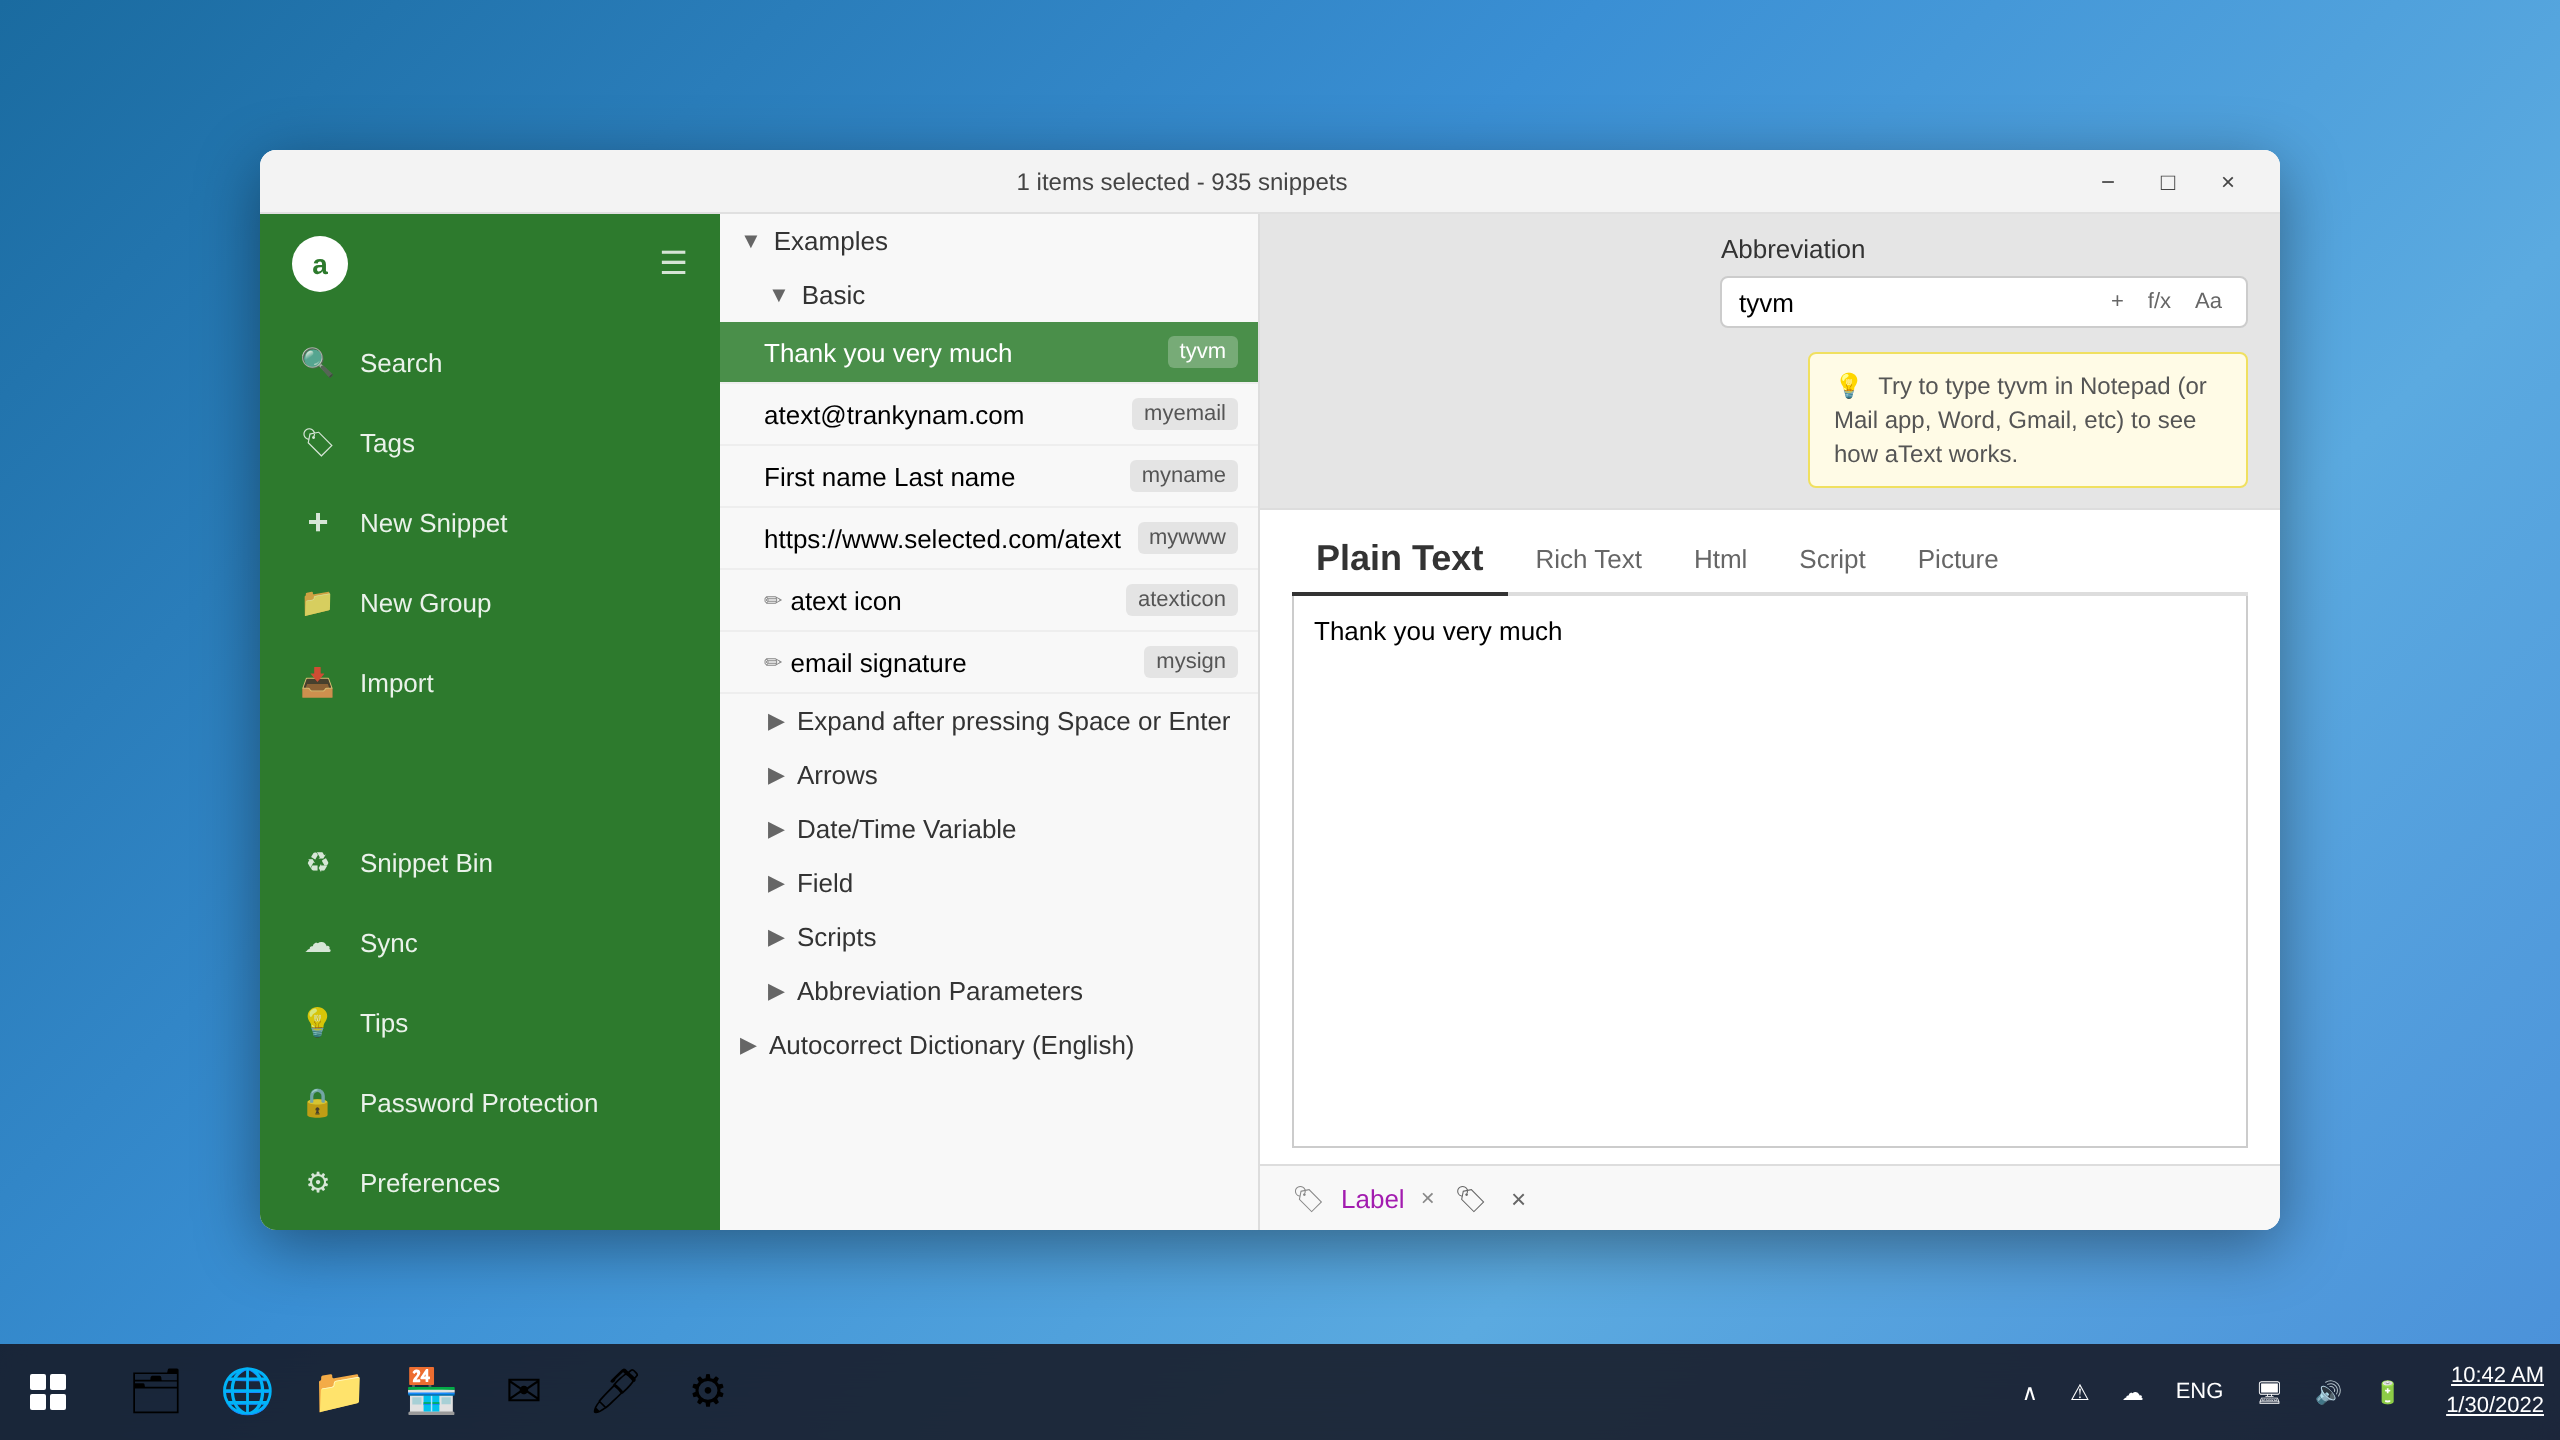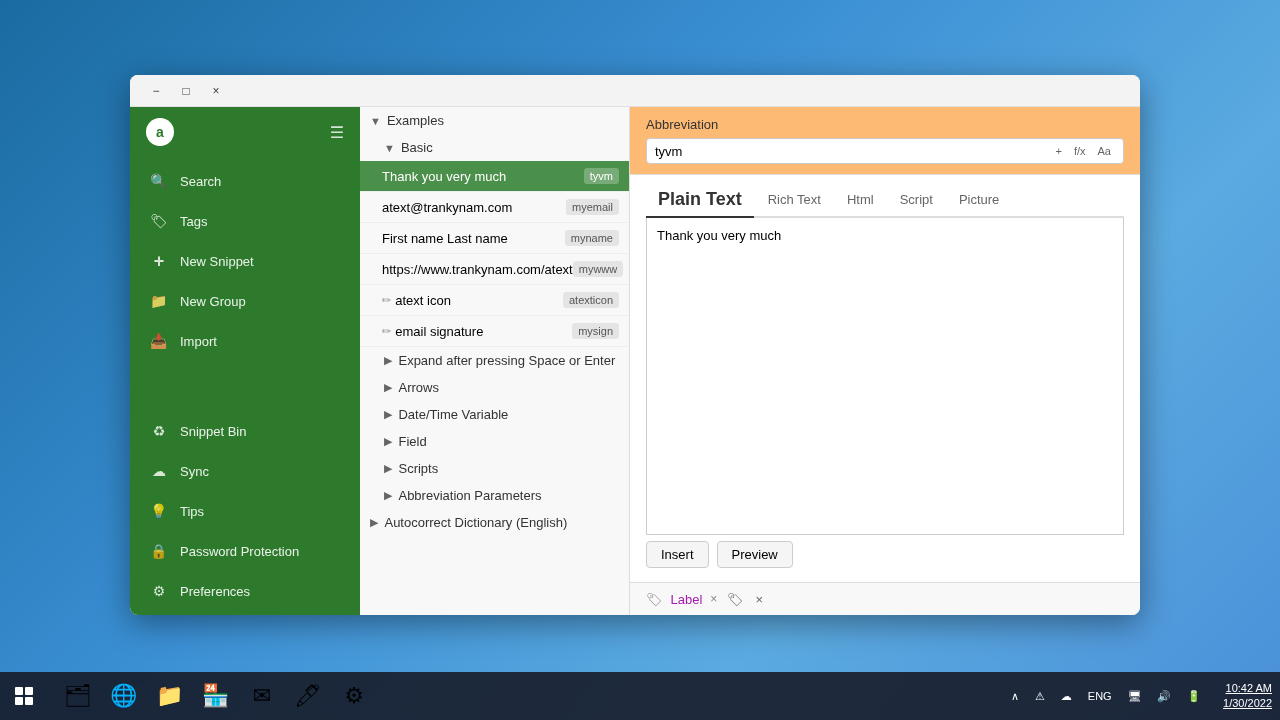--- a/index.html
+++ b/index.html
@@ -273,21 +273,22 @@
       flex-direction: column;
       overflow: hidden;
     }
 
     .abbreviation-bar {
       padding: 10px 16px;
       border-bottom: 1px solid #ddd;
       display: flex;
       align-items: flex-end;
       gap: 12px;
-      background: #fdba74;
+      background: #e5e5e5;
+      flex-direction: column;
     }
 
     .abbreviation-label {
       font-size: 13px;
       color: #333;
       font-weight: 500;
     }
 
     .abbreviation-input-wrap {
       flex: 1;
@@ -455,20 +456,21 @@
     }
   </style>
 </head>
 <body>
 
 <div class="desktop">
 
   <div class="app-window">
 
     <div class="title-bar">
+      <div class="title-bar-text">1 items selected - 935 snippets</div>
       <div class="title-bar-controls">
         <button class="title-btn">−</button>
         <button class="title-btn">□</button>
         <button class="title-btn close">×</button>
       </div>
     </div>
 
     <div class="app-body">
 
       <div class="sidebar">
@@ -543,21 +545,21 @@
           </div>
           <div class="snippet-item">
             <span class="snippet-name">atext@trankynam.com</span>
             <span class="snippet-abbr">myemail</span>
           </div>
           <div class="snippet-item">
             <span class="snippet-name">First name Last name</span>
             <span class="snippet-abbr">myname</span>
           </div>
           <div class="snippet-item">
-            <span class="snippet-name">https://www.trankynam.com/atext</span>
+            <span class="snippet-name">https://www.selected.com/atext</span>
             <span class="snippet-abbr">mywww</span>
           </div>
           <div class="snippet-item">
             <span class="snippet-icon">✏</span>
             <span class="snippet-name">atext icon</span>
             <span class="snippet-abbr">atexticon</span>
           </div>
           <div class="snippet-item">
             <span class="snippet-icon">✏</span>
             <span class="snippet-name">email signature</span>
@@ -603,38 +605,38 @@
             <span class="abbreviation-label">Abbreviation</span>
             <div class="abbreviation-input-wrap">
               <input class="abbreviation-input" value="tyvm" style="">
               <div class="abbr-actions">
                 <span class="abbr-action-btn">+</span>
                 <span class="abbr-action-btn">f/x</span>
                 <span class="abbr-action-btn">Aa</span>
               </div>
             </div>
           </div>
+          <div class="hint-box">
+            <span class="hint-icon">💡</span>
+            <span>Try to type tyvm in Notepad (or Mail app, Word, Gmail, etc) to see how aText works.</span>
+          </div>
         </div>
 
         <div class="editor-section">
 
           <div class="editor-tabs">
             <div class="editor-tab active">Plain Text</div>
             <div class="editor-tab">Rich Text</div>
             <div class="editor-tab">Html</div>
             <div class="editor-tab">Script</div>
             <div class="editor-tab">Picture</div>
           </div>
 
           <textarea class="editor-textarea" style="">Thank you very much</textarea>
 
-          <div class="editor-footer">
-            <button class="editor-btn">Insert</button>
-            <button class="editor-btn">Preview</button>
-          </div>
 
         </div>
 
         <div class="label-bar">
           <span class="label-icon">🏷</span>
           <span class="label-text">Label</span>
           <span class="label-close">×</span>
           <div class="label-actions">
             <span class="label-action-btn">🏷</span>
             <span class="label-action-btn">×</span>

